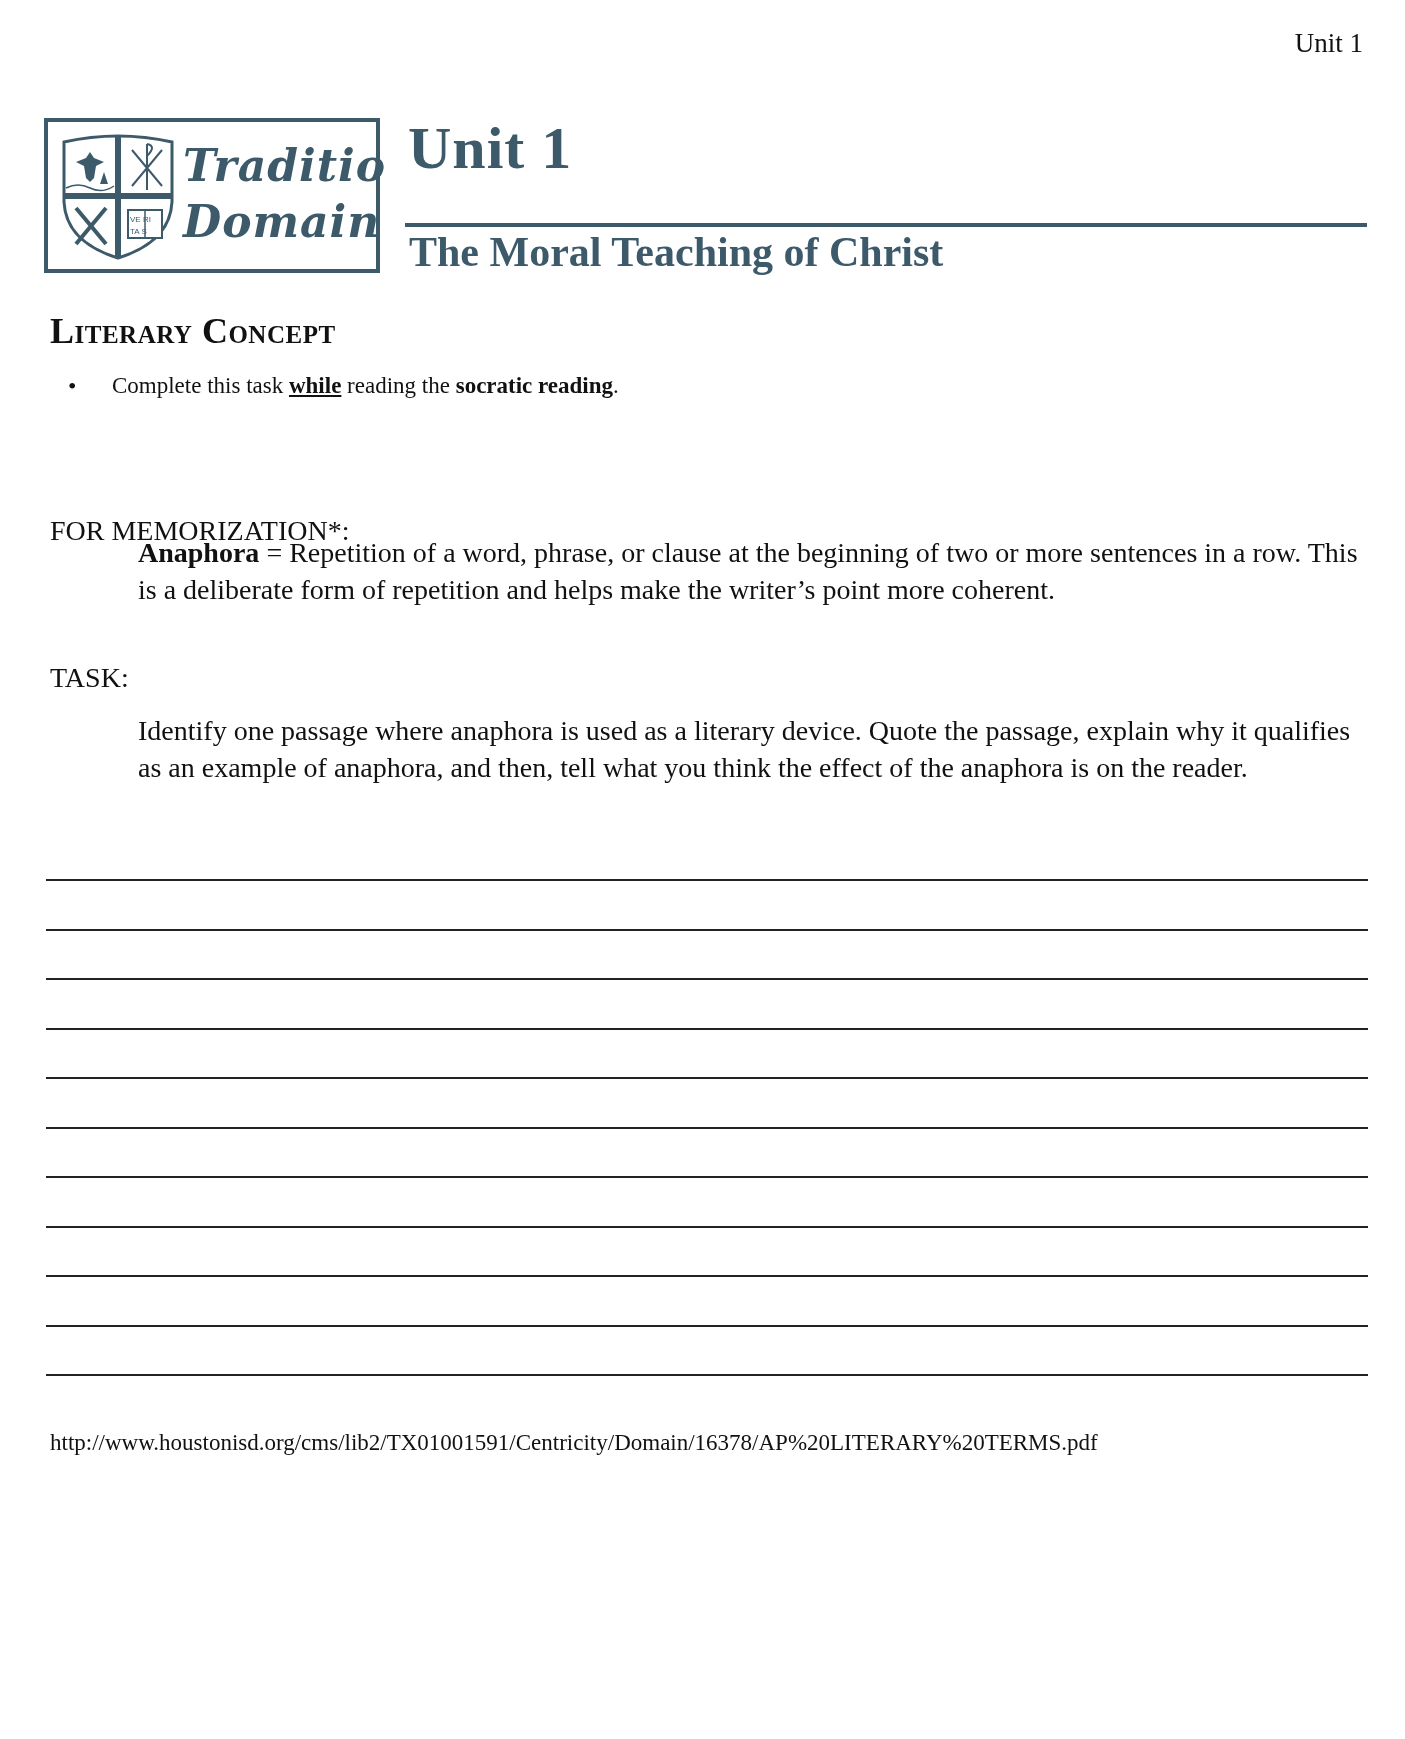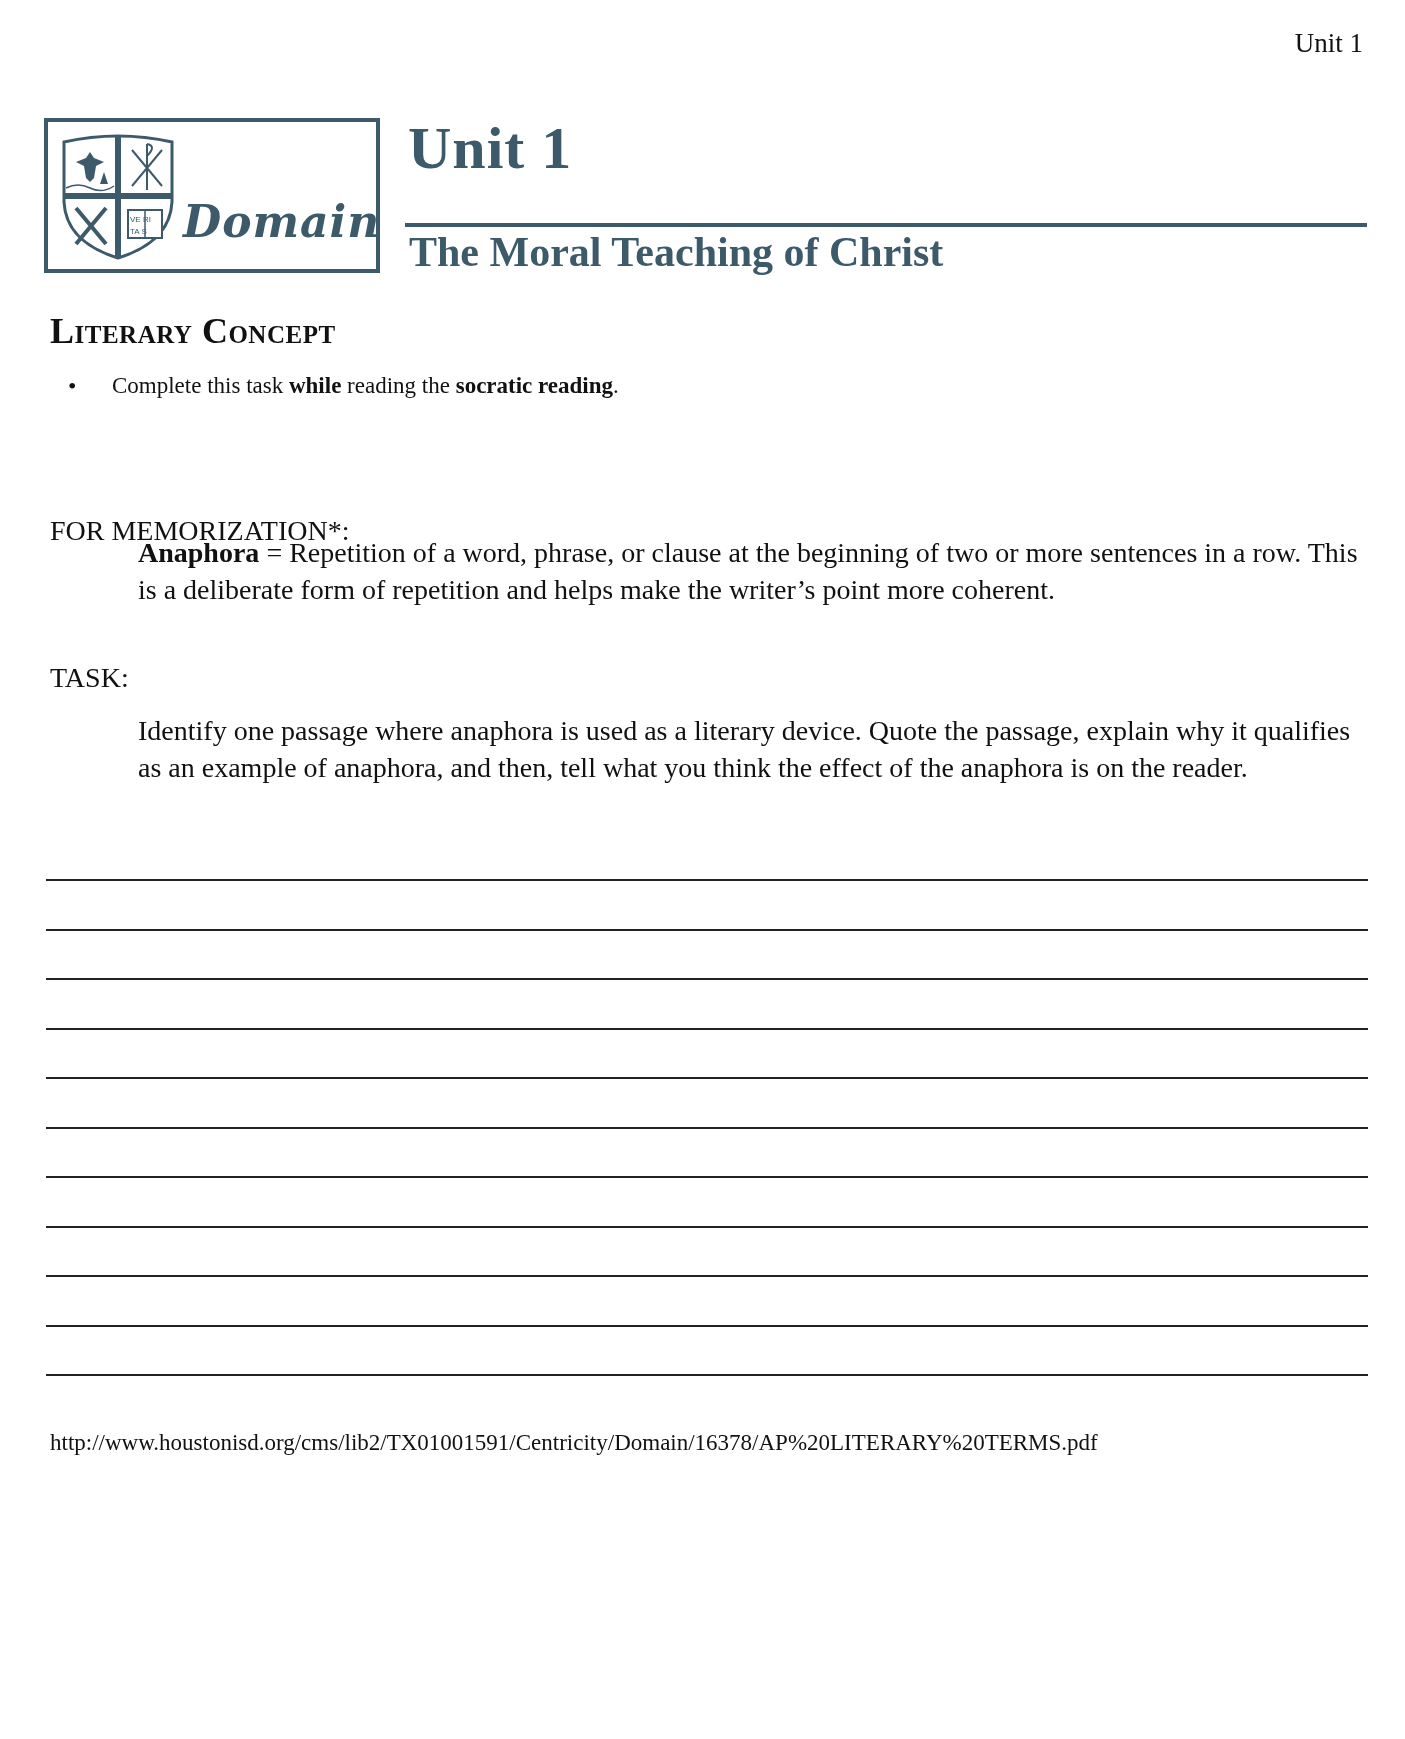--- a/index.html
+++ b/index.html
@@ -14,21 +14,21 @@
                font-weight:bold; color:#3d5a6b; font-size:44px; letter-spacing:1px; font-style:italic; }
   .logo-word.l1 { top:18px; }
   .logo-word.l2 { top:74px; }
   .title { left:408px; top:114px; font-size:60px; color:#3d5a6b; font-weight:bold; letter-spacing:1px; }
   .title-rule { left:405px; top:223px; width:962px; height:4px; background:#3d5a6b; }
   .subtitle { left:409px; top:228px; font-size:42px; color:#3d5a6b; font-weight:bold; }
   .section-h { left:50px; top:310px; font-size:36px; font-weight:bold; color:#111; font-variant:small-caps; letter-spacing:0.5px; }
   .bullets { left:68px; top:368px; font-size:23px; line-height:36px; margin:0; padding:0; list-style:none; }
   .bullets li { position:relative; padding-left:44px; }
   .bullets li::before { content:"•"; position:absolute; left:0; top:0; font-size:24px; }
-  .u { font-weight:bold; }
+  .u { text-decoration:underline; font-weight:bold; }
   .b { font-weight:bold; }
   .label { font-size:28px; color:#111; }
   .memo-label { left:50px; top:484px;margin-top:31px; }
   .task-label { left:50px; top:662px; }
   .para { left:138px; width:1230px; font-size:28px; line-height:37px; color:#111; }
   .memo-para { top:534px; }
   .task-para { top:712px; }
   .write-line { left:46px; width:1322px; height:2px; background:#222; }
   .footer { left:50px; top:1427px; font-size:23px; line-height:31px; color:#111; }
 </style>
@@ -53,20 +53,21 @@
     <path d="M89 12 Q99 14 89 24" fill="none" stroke="#3d5a6b" stroke-width="2"></path>
 
     <line x1="18" y1="76" x2="48" y2="112" stroke="#3d5a6b" stroke-width="4"></line>
     <line x1="48" y1="76" x2="18" y2="112" stroke="#3d5a6b" stroke-width="4"></line>
 
     <rect x="70" y="78" width="34" height="28" fill="#fff" stroke="#3d5a6b" stroke-width="2"></rect>
     <line x1="87" y1="78" x2="87" y2="106" stroke="#3d5a6b" stroke-width="1.5"></line>
     <text x="72" y="90" font-size="8" fill="#3d5a6b" font-family="Liberation Sans, sans-serif">VE RI</text>
     <text x="72" y="102" font-size="8" fill="#3d5a6b" font-family="Liberation Sans, sans-serif">TA S</text>
   </svg>
+  <div class="logo-word l1">Traditio</div>
   <div class="logo-word l2">Domain</div>
 </div>
 
 <div class="abs title">Unit 1</div>
 <div class="abs title-rule"></div>
 <div class="abs subtitle">The Moral Teaching of Christ</div>
 
 <div class="abs section-h">Literary Concept</div>
 
 <ul class="abs bullets">

